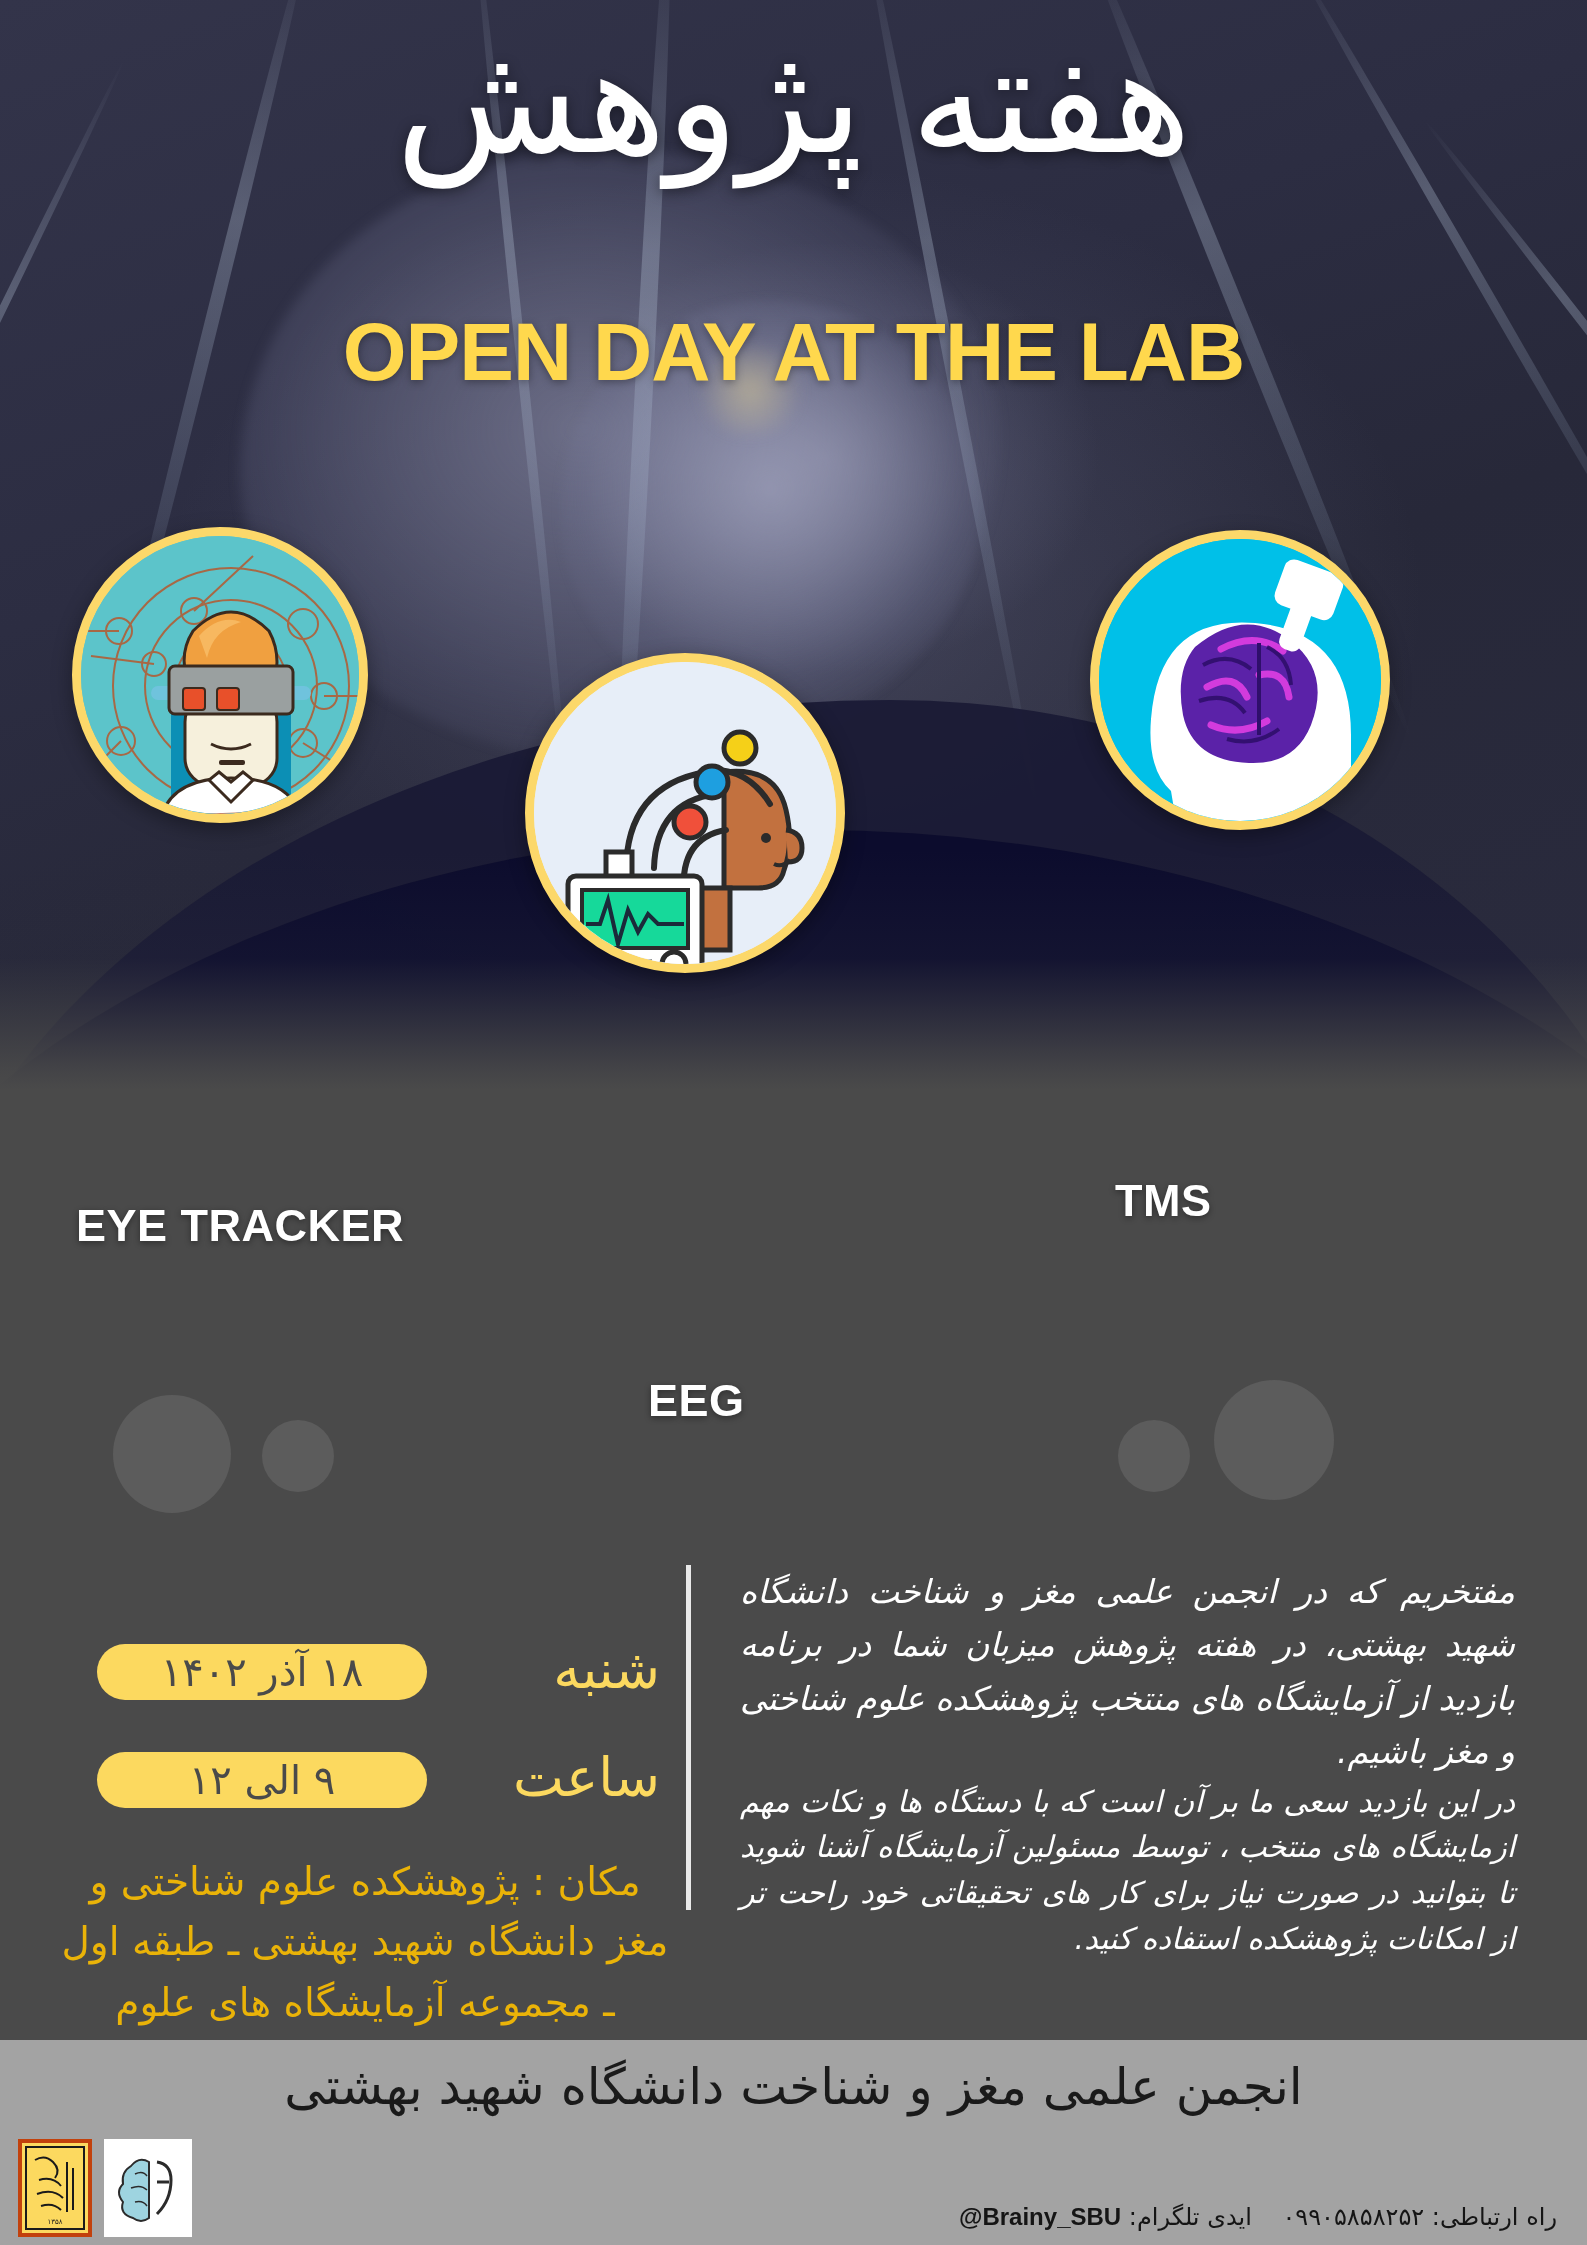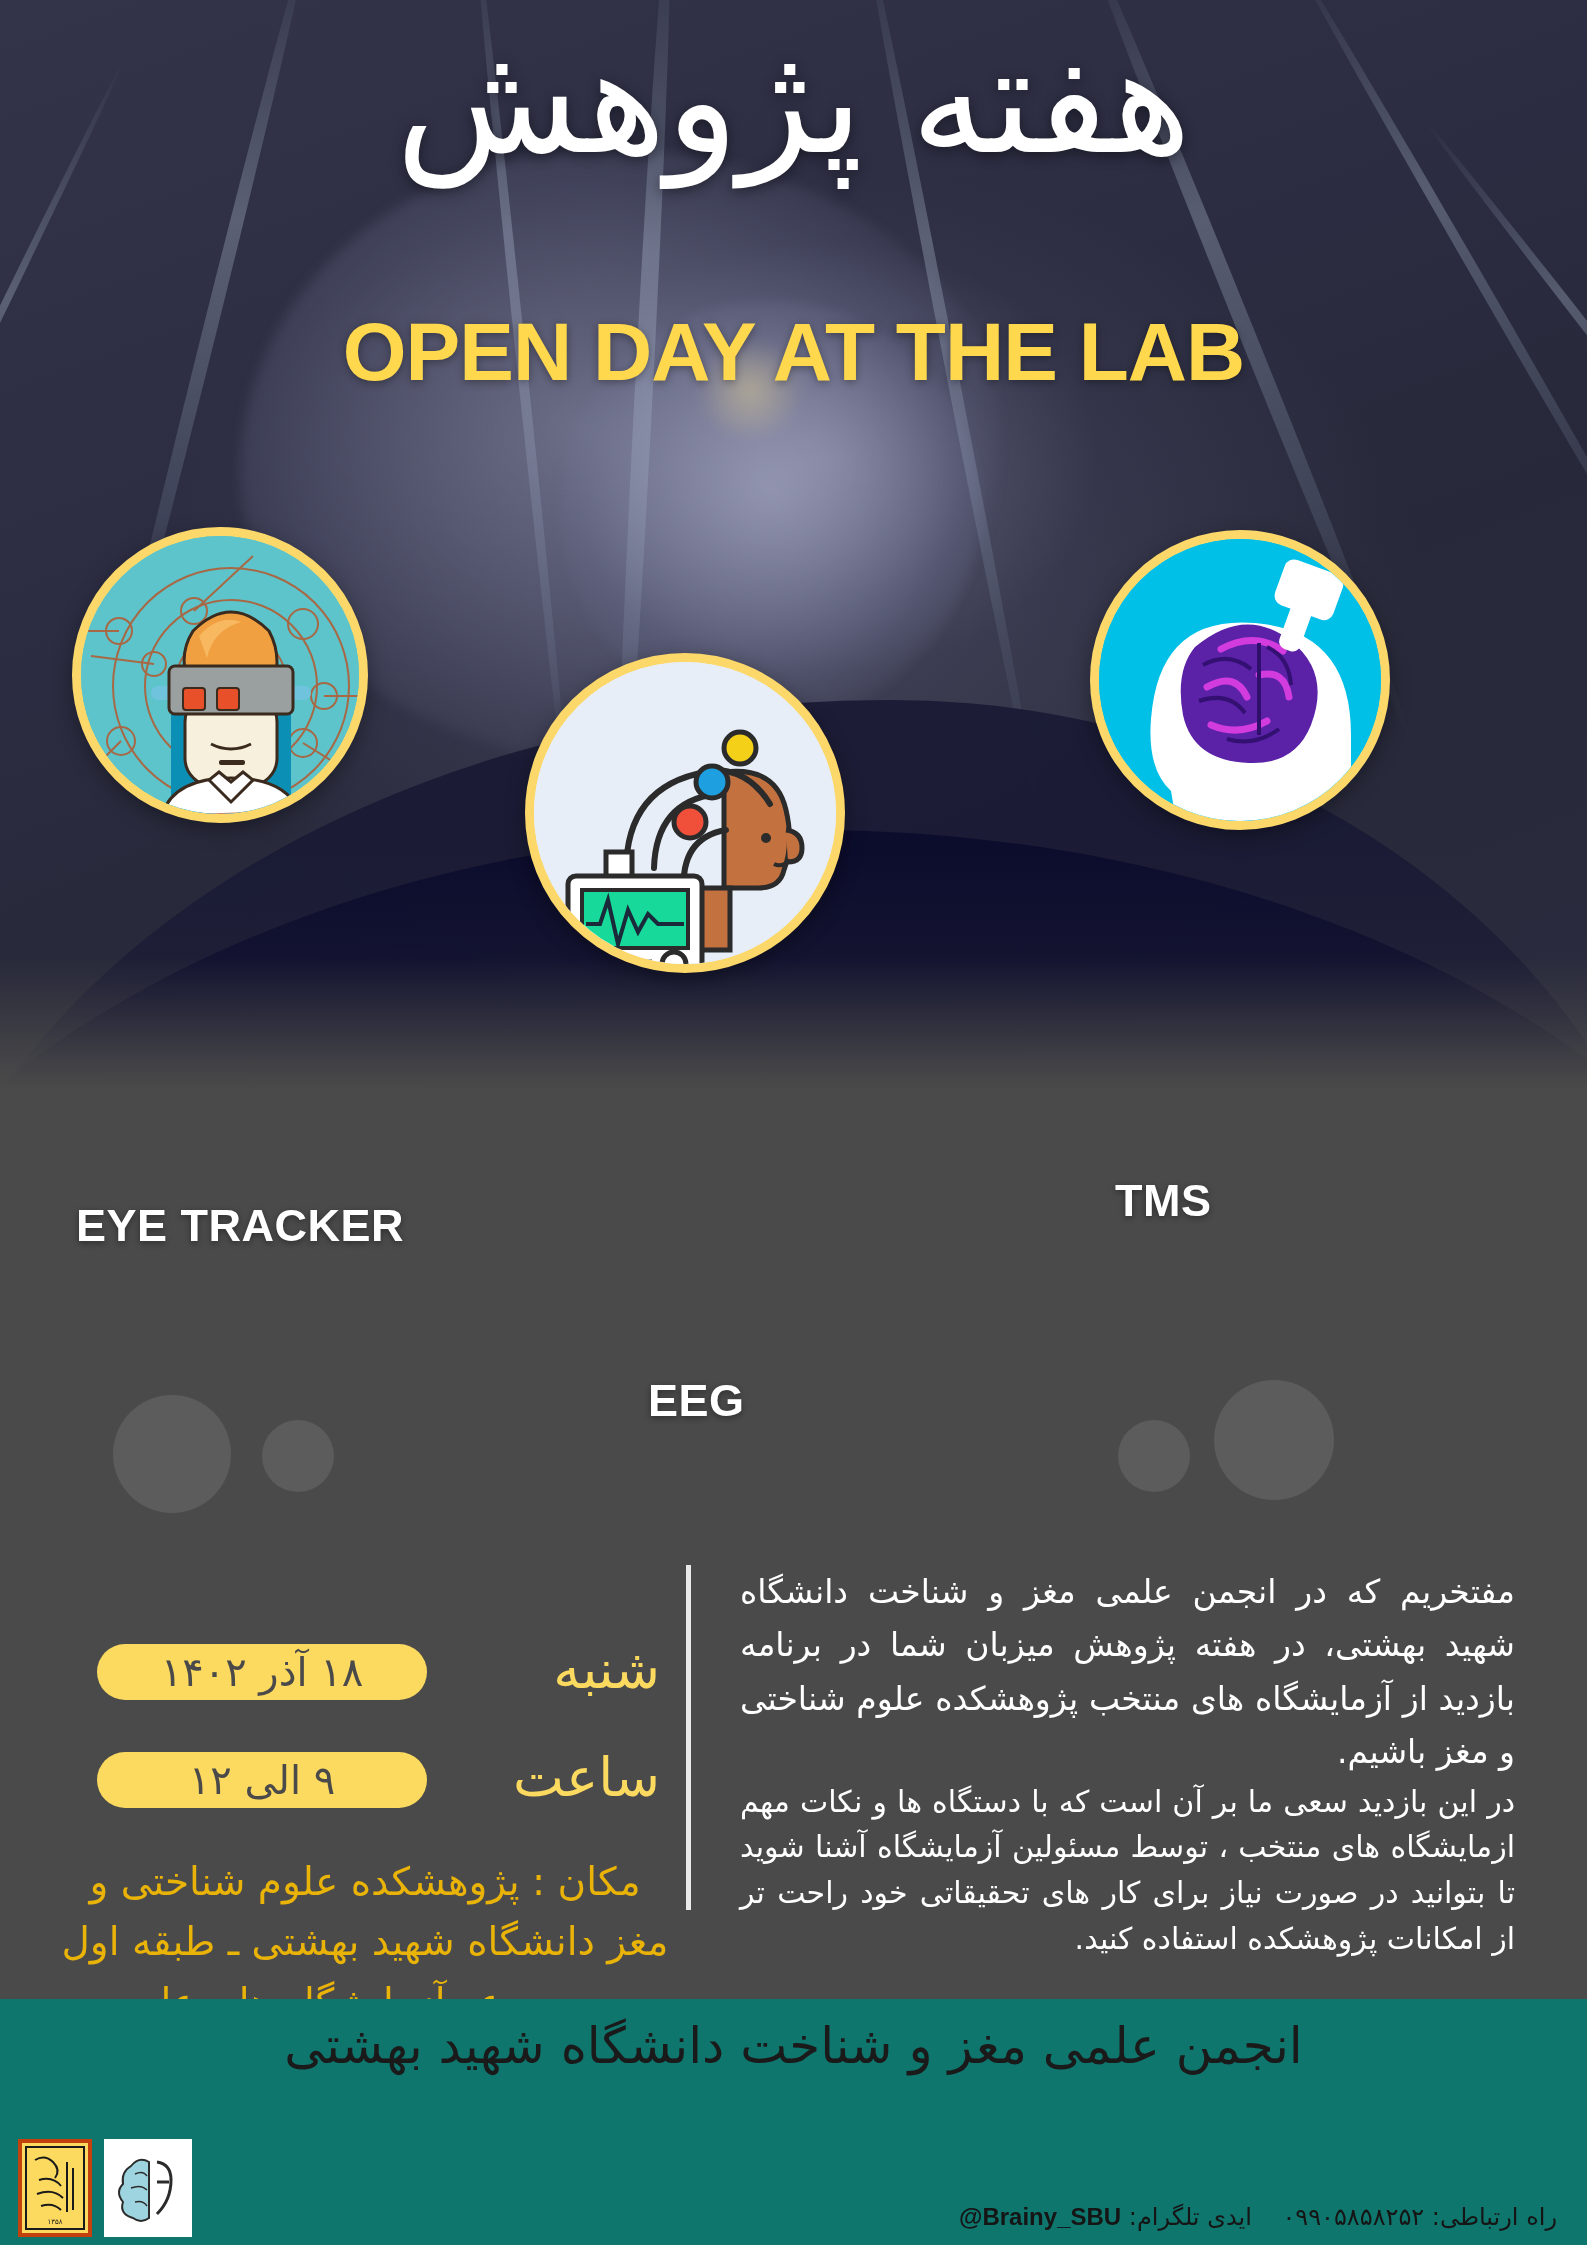--- a/index.html
+++ b/index.html
@@ -110,27 +110,28 @@
   .place{
     position:absolute;left:55px;top:1852px;width:620px;
     color:#eab308;font-size:39px;line-height:1.55;direction:rtl;text-align:center;
     font-family:"DejaVu Sans",sans-serif;
   }
 
   .body-txt{
     position:absolute;left:740px;top:1565px;width:775px;
     color:#ffffff;direction:rtl;text-align:justify;
     font-family:"DejaVu Sans",sans-serif;
+    font-style:italic;
   }
   .body-p1{font-size:33px;line-height:1.62;}
   .body-p2{font-size:30px;line-height:1.52;margin-top:0;}
 
   
   .footer{
-    position:absolute;left:0;bottom:0;width:1587px;height:246px;background:#0f766e;
+    position:absolute;left:0;bottom:0;width:1587px;height:205px;background:#a3a3a3;
   }
   .footer-title{
     position:absolute;left:0;right:0;top:18px;text-align:center;
     color:#1a1a1a;font-size:50px;direction:rtl;
     font-family:"DejaVu Sans",sans-serif;
   }
   .contact{
     position:absolute;right:30px;bottom:14px;
     color:#151515;font-size:24px;direction:rtl;
     font-family:"DejaVu Sans",sans-serif;white-space:nowrap;

